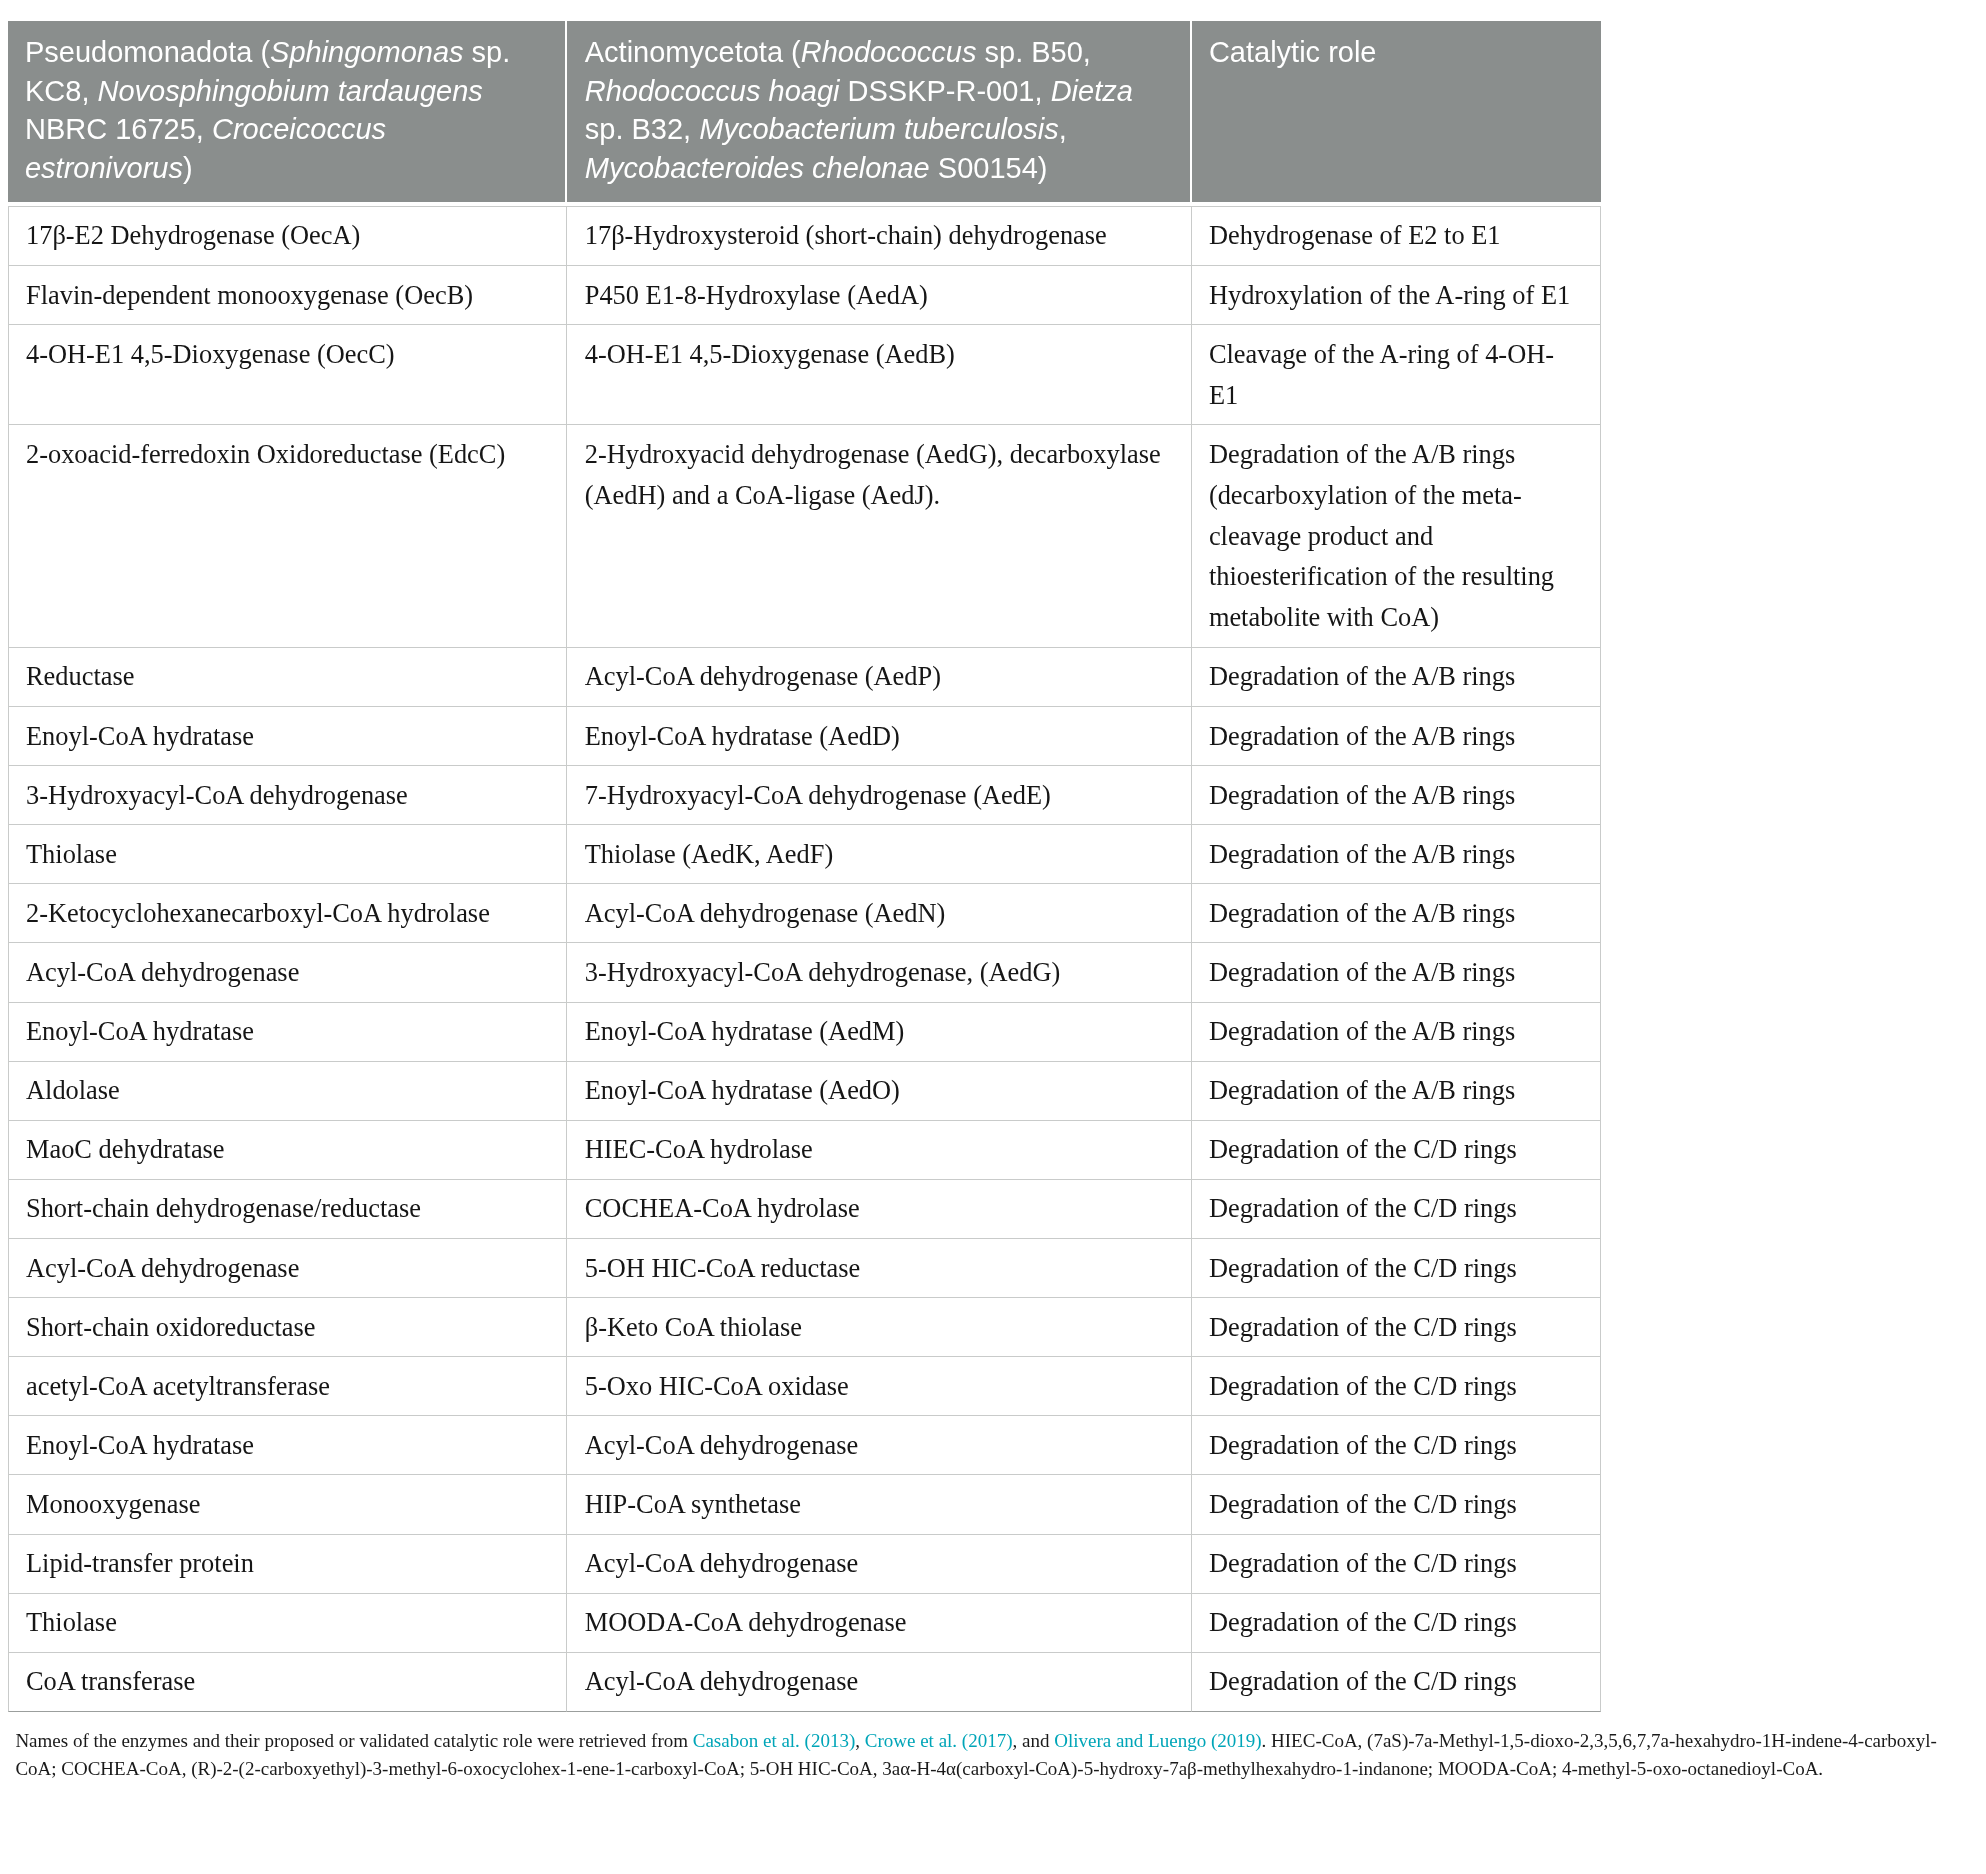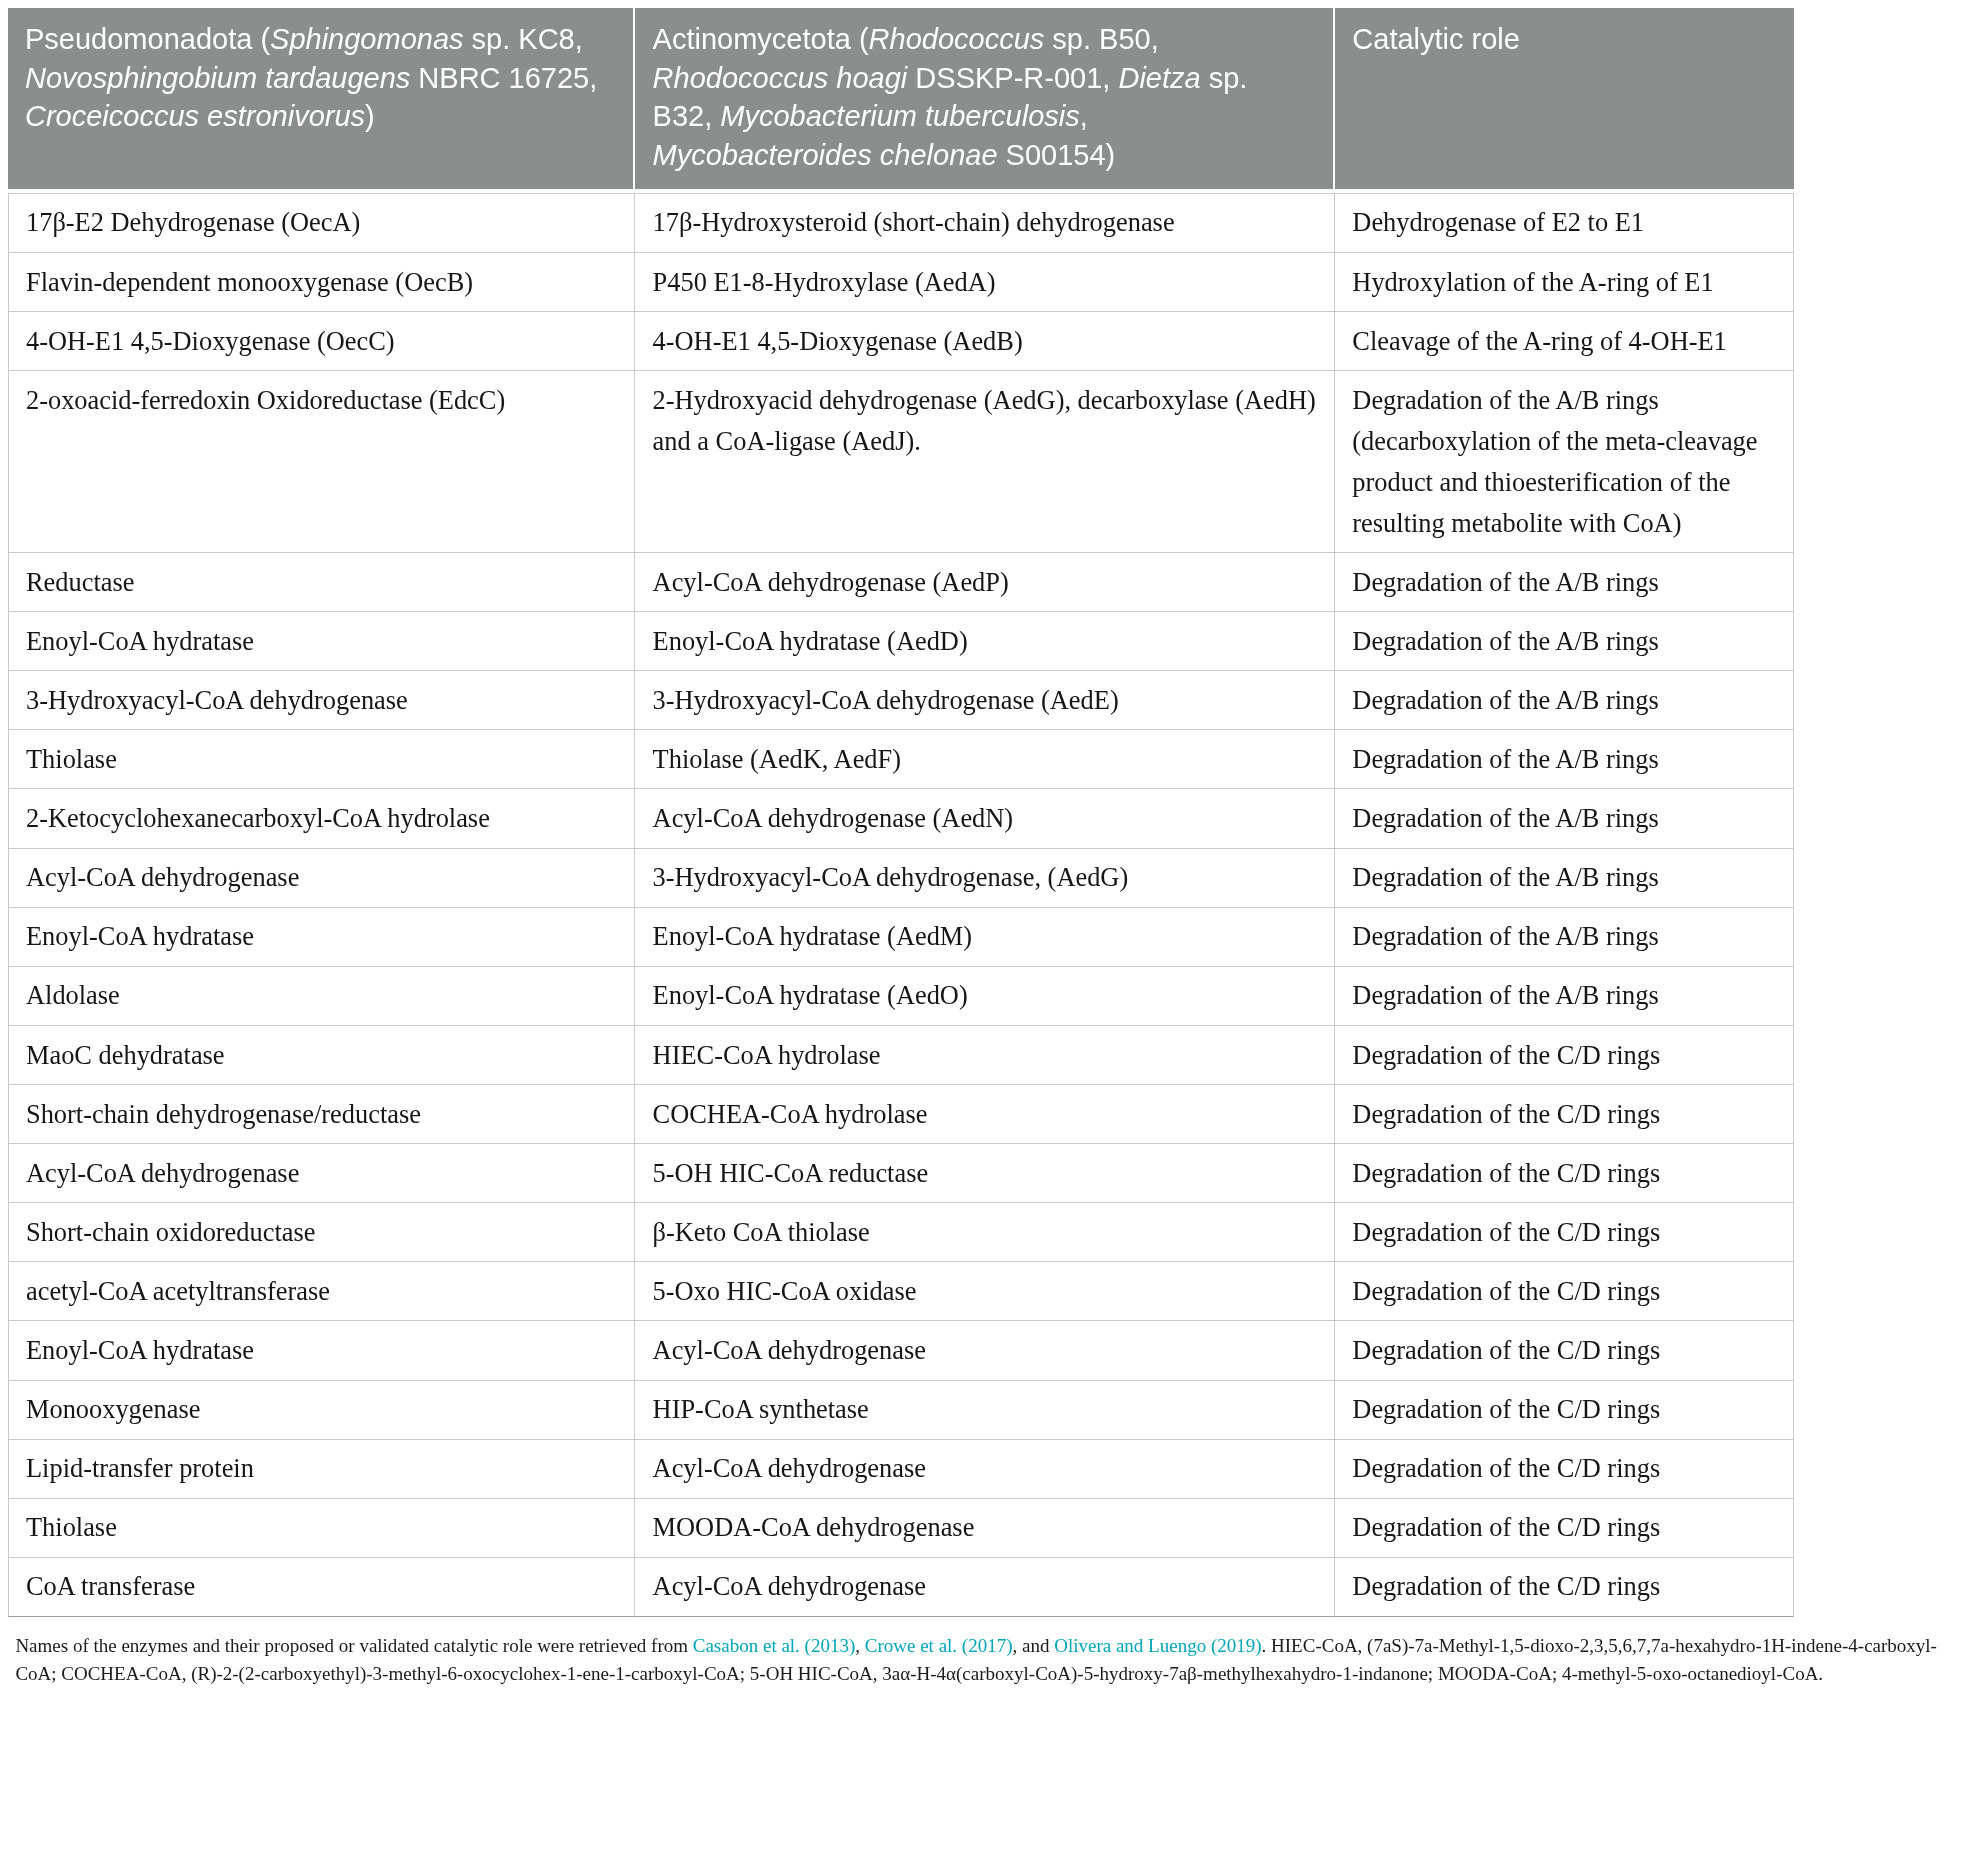--- a/index.html
+++ b/index.html
@@ -11,24 +11,25 @@
   }
   *{box-sizing:border-box;}
   html,body{margin:0;padding:0;background:#ffffff;}
   body{
     width:1987px;
     font-family:"Liberation Serif", serif;
     color:var(--text);
   }
   .page{padding:7.7px 7.7px 0 7.7px;}
   table{
-    width:1786px;
+    width:1593px;
     border-collapse:separate;
     border-spacing:0;
     table-layout:fixed;
+    margin-top:13px;
   }
   col.c1{width:35.14%;}
   col.c2{width:39.18%;}
   col.c3{width:25.68%;}
   thead th{
     background:var(--header-bg);
     color:#ffffff;
     font-family:"Liberation Sans", sans-serif;
     font-weight:400;
     font-size:29px;
@@ -110,21 +111,21 @@
           <td>Acyl-CoA dehydrogenase (AedP)</td>
           <td>Degradation of the A/B rings</td>
         </tr>
         <tr>
           <td>Enoyl-CoA hydratase</td>
           <td>Enoyl-CoA hydratase (AedD)</td>
           <td>Degradation of the A/B rings</td>
         </tr>
         <tr>
           <td>3-Hydroxyacyl-CoA dehydrogenase</td>
-          <td>3-Hydroxyacyl-CoA dehydrogenase (AedE)</td>
+          <td>7-Hydroxyacyl-CoA dehydrogenase (AedE)</td>
           <td>Degradation of the A/B rings</td>
         </tr>
         <tr>
           <td>Thiolase</td>
           <td>Thiolase (AedK, AedF)</td>
           <td>Degradation of the A/B rings</td>
         </tr>
         <tr>
           <td>2-Ketocyclohexanecarboxyl-CoA hydrolase</td>
           <td>Acyl-CoA dehydrogenase (AedN)</td>

